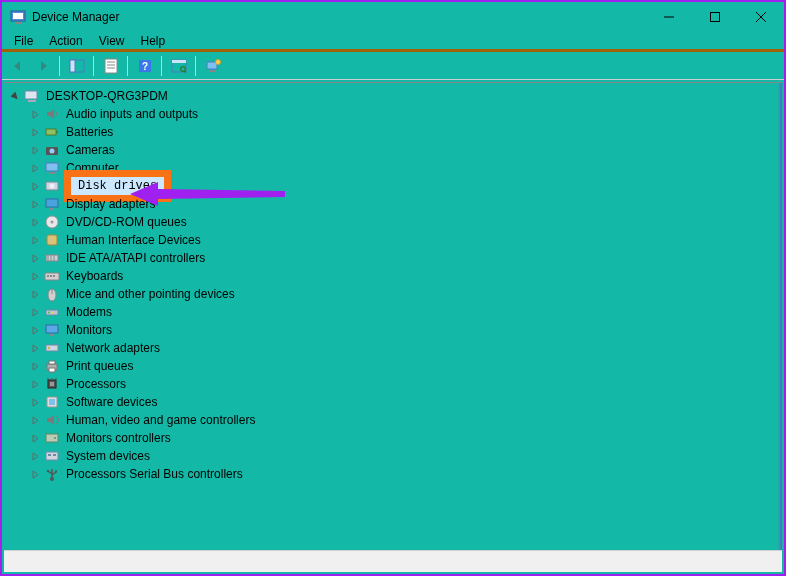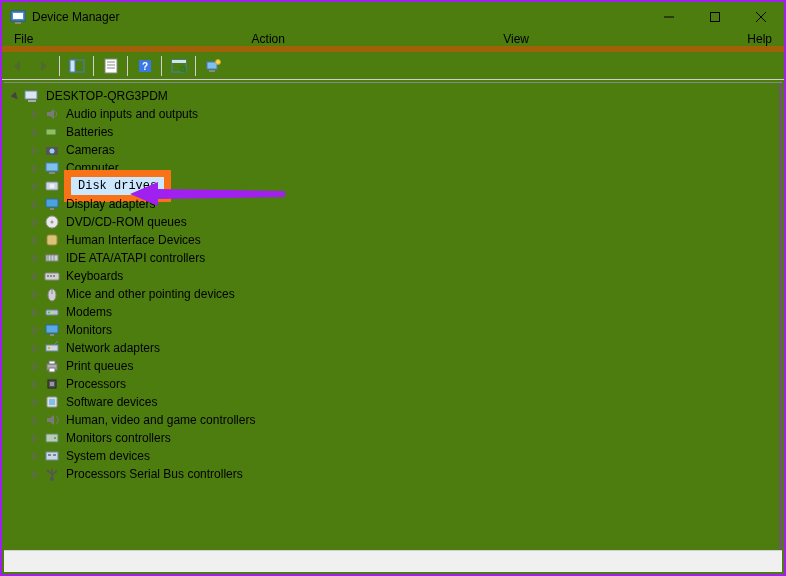--- a/index.html
+++ b/index.html
@@ -1,20 +1,20 @@
 <!DOCTYPE html>
 <html><head>
 <meta charset="utf-8">
 <style>
   * { box-sizing: border-box; font-family: "Segoe UI", Tahoma, sans-serif; }
   body { margin: 0; background: #fff; }
   .window {
     width: 786px; height: 576px;
     border: 2px solid #a020f0;
-    background: #4d7c0f;
+    background: #14b8a6;
     display: flex; flex-direction: column;
     position: relative;
   }
   
   .titlebar {
     height: 30px; display: flex; align-items: center;
     padding: 0 0 0 8px;
     font-size: 12px;
     color: #000;
   }
@@ -24,22 +24,21 @@
   .win-btn {
     width: 46px; height: 100%;
     display: flex; align-items: center; justify-content: center;
     font-size: 14px; cursor: default;
   }
   .win-btn svg { width: 10px; height: 10px; }
   
   .menubar {
     height: 20px; display: flex; align-items: center;
     padding: 0 4px; font-size: 12px;
-    border-bottom: 6px solid #a16207;
-    justify-content: space-between;
+    border-bottom: 3px solid #a16207;
   }
   .menu-item { padding: 2px 8px; cursor: default; }
   
   .toolbar {
     height: 28px; display: flex; align-items: center;
     padding: 0 4px; gap: 2px;
     border-bottom: 1px solid #d0d0d0;
   }
   .tbtn {
     width: 23px; height: 22px;

